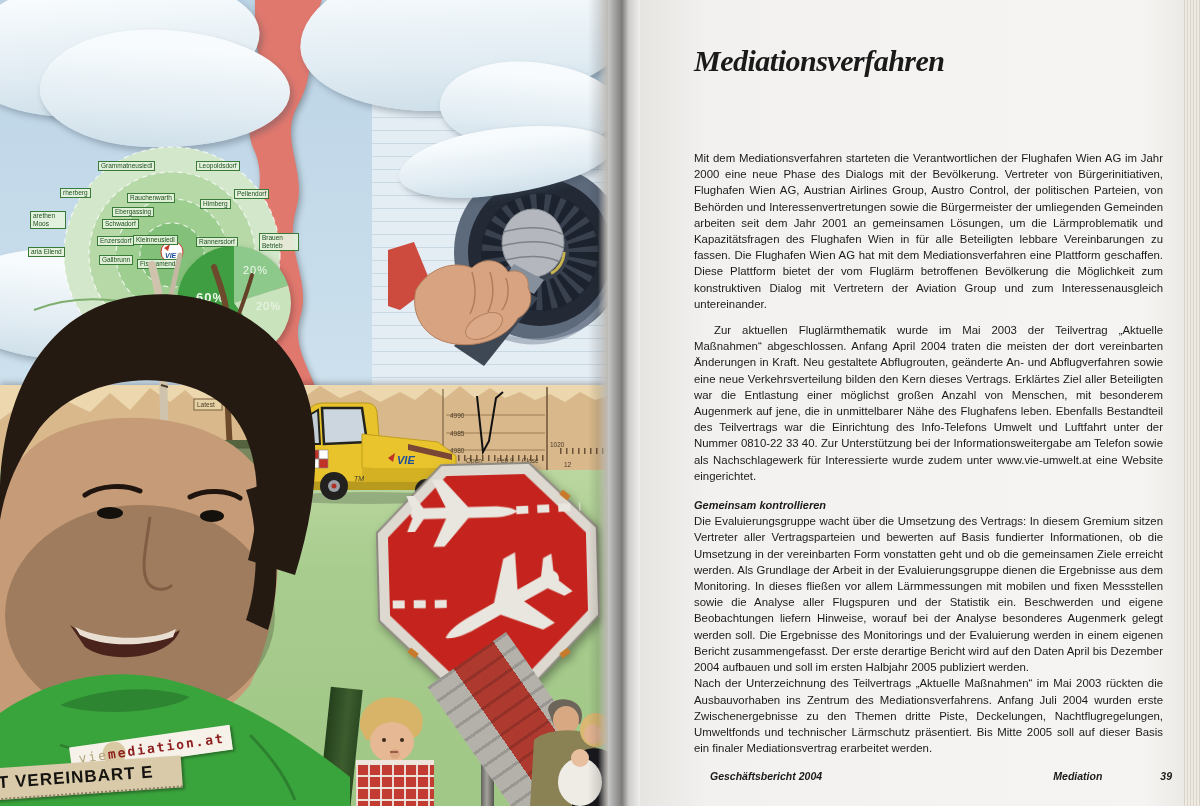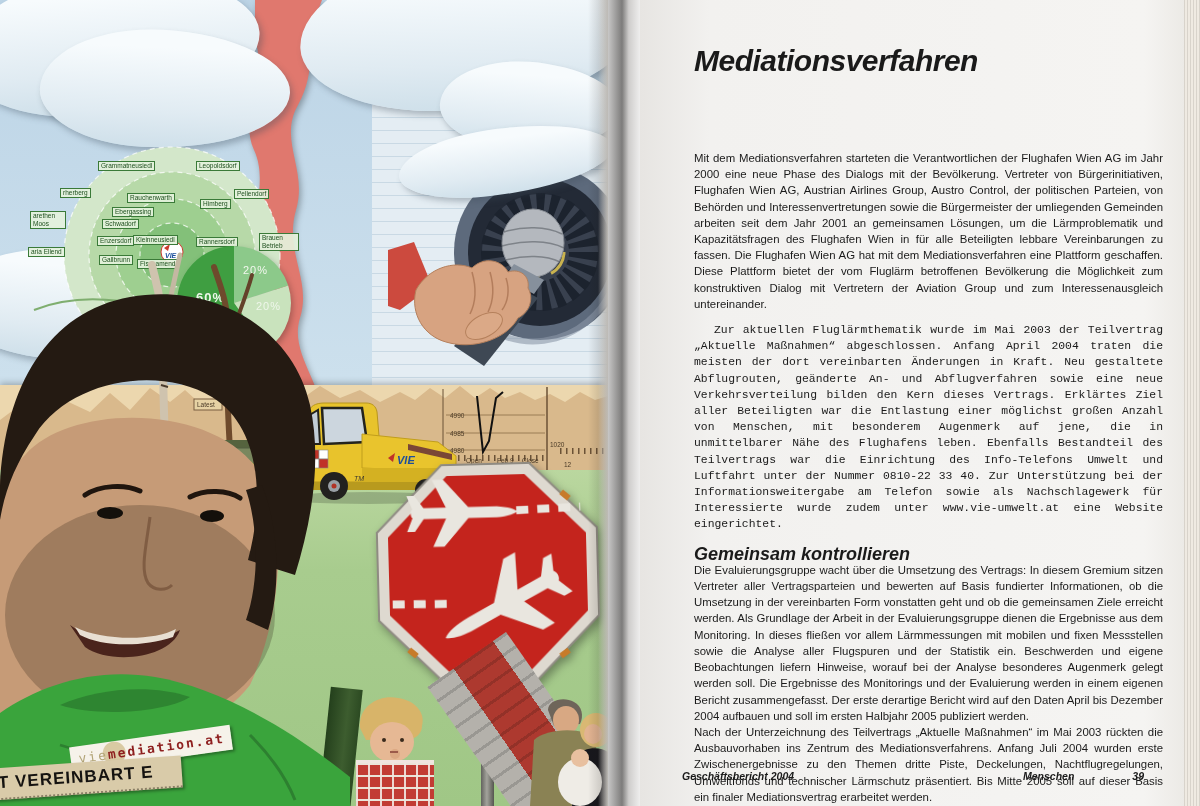--- a/index.html
+++ b/index.html
@@ -43,28 +43,28 @@
     padding-left:6px;white-space:nowrap;}
 
   
   .edge-left{left:598px;top:0;width:10px;height:806px;background:linear-gradient(90deg,rgba(250,249,246,0),#f2efe9);}
   .gutter{left:588px;top:0;width:68px;height:806px;
     background:linear-gradient(90deg,rgba(20,18,16,0) 0%,rgba(25,22,20,.25) 30%,rgba(18,16,14,.55) 50%,rgba(80,75,70,.28) 60%,rgba(240,239,237,0) 85%);}
   .page-right{left:640px;top:0;width:544px;height:806px;color:#1a1a1a;
     background:linear-gradient(90deg,#e7e5e2 0,#f2f1ef 70px,#f5f4f2 calc(100% - 40px),#eceae6 100%);}
   .page-edges{left:1184px;top:0;width:16px;height:806px;
     background:repeating-linear-gradient(90deg,#d8d3cb 0 1px,#efeae2 1px 3px);}
-  .rp-title{position:absolute;left:54px;top:24px;font-size:30px;font-weight:bold;font-style:italic;letter-spacing:-.5px;}
+  .rp-title{position:absolute;left:54px;top:24px;font-size:30px;font-weight:bold;font-style:italic;letter-spacing:-.5px;font-family:Liberation Serif, serif;}
   .textcol{position:absolute;left:54px;top:150px;width:469px;font-size:11.4px;line-height:16.2px;
     text-align:justify;}
   .textcol p{margin:0;}
   .textcol p.sp{margin-top:10px;}
-  .textcol p.ind{text-indent:20px;font-family:Liberation Mono, monospace;}
-  .textcol h2{margin:13px 0 0 0;font-size:18px;font-style:italic;font-weight:bold;}
-  .pfooter{position:absolute;left:42px;top:770px;width:462px;display:flex;align-items:baseline;
+  .textcol p.ind{text-indent:20px;}
+  .textcol h2{margin:13px 0 0 0;font-size:11px;font-style:italic;font-weight:bold;}
+  .pfooter{position:absolute;left:70px;top:770px;width:462px;display:flex;align-items:baseline;
     font-size:10.5px;font-weight:bold;font-style:italic;}
   .pfooter .grow{flex:1;}
   .pfooter .pg{margin-left:58px;}
 
   svg text{font-family:"Liberation Sans",sans-serif;}
   .bandlbl{font-size:6.5px;fill:#4a3a26;}
 </style>
 </head>
 <body>
 
@@ -338,19 +338,19 @@
     <div class="textcol">
       <p>Mit dem Mediationsverfahren starteten die Verantwortlichen der Flughafen Wien AG im Jahr 2000 eine neue Phase des Dialogs mit der Bevölkerung. Vertreter von Bürgerinitiativen, Flughafen Wien AG, Austrian Airlines Group, Austro Control, der politischen Parteien, von Behörden und Interessenvertretungen sowie die Bürgermeister der umliegenden Gemeinden arbeiten seit dem Jahr 2001 an gemeinsamen Lösungen, um die Lärmproblematik und Kapazitätsfragen des Flughafen Wien in für alle Beteiligten lebbare Vereinbarungen zu fassen. Die Flughafen Wien AG hat mit dem Mediationsverfahren eine Plattform geschaffen. Diese Plattform bietet der vom Fluglärm betroffenen Bevölkerung die Möglichkeit zum konstruktiven Dialog mit Vertretern der Aviation Group und zum Interessenausgleich untereinander.</p>
       <p class="sp ind">Zur aktuellen Fluglärmthematik wurde im Mai 2003 der Teilvertrag „Aktuelle Maßnahmen“ abgeschlossen. Anfang April 2004 traten die meisten der dort vereinbarten Änderungen in Kraft. Neu gestaltete Abflugrouten, geänderte An- und Abflugverfahren sowie eine neue Verkehrsverteilung bilden den Kern dieses Vertrags. Erklärtes Ziel aller Beteiligten war die Entlastung einer möglichst großen Anzahl von Menschen, mit besonderem Augenmerk auf jene, die in unmittelbarer Nähe des Flughafens leben. Ebenfalls Bestandteil des Teilvertrags war die Einrichtung des Info-Telefons Umwelt und Luftfahrt unter der Nummer 0810-22 33 40. Zur Unterstützung bei der Informationsweitergabe am Telefon sowie als Nachschlagewerk für Interessierte wurde zudem unter www.vie-umwelt.at eine Website eingerichtet.</p>
       <h2>Gemeinsam kontrollieren</h2>
       <p>Die Evaluierungsgruppe wacht über die Umsetzung des Vertrags: In diesem Gremium sitzen Vertreter aller Vertragsparteien und bewerten auf Basis fundierter Informationen, ob die Umsetzung in der vereinbarten Form vonstatten geht und ob die gemeinsamen Ziele erreicht werden. Als Grundlage der Arbeit in der Evaluierungsgruppe dienen die Ergebnisse aus dem Monitoring. In dieses fließen vor allem Lärmmessungen mit mobilen und fixen Messstellen sowie die Analyse aller Flugspuren und der Statistik ein. Beschwerden und eigene Beobachtungen liefern Hinweise, worauf bei der Analyse besonderes Augenmerk gelegt werden soll. Die Ergebnisse des Monitorings und der Evaluierung werden in einem eigenen Bericht zusammengefasst. Der erste derartige Bericht wird auf den Daten April bis Dezember 2004 aufbauen und soll im ersten Halbjahr 2005 publiziert werden.</p>
       <p>Nach der Unterzeichnung des Teilvertrags „Aktuelle Maßnahmen“ im Mai 2003 rückten die Ausbauvorhaben ins Zentrum des Mediationsverfahrens. Anfang Juli 2004 wurden erste Zwischenergebnisse zu den Themen dritte Piste, Deckelungen, Nachtflugregelungen, Umweltfonds und technischer Lärmschutz präsentiert. Bis Mitte 2005 soll auf dieser Basis ein finaler Mediationsvertrag erarbeitet werden.</p>
     </div>
     <div class="pfooter">
       <span>Geschäftsbericht 2004</span>
       <span class="grow"></span>
-      <span>Menschen</span>
+      <span>Mediation</span>
       <span class="pg">39</span>
     </div>
   </div>
 
   <div class="abs page-edges"></div>
 </div>
 
 </body></html>

